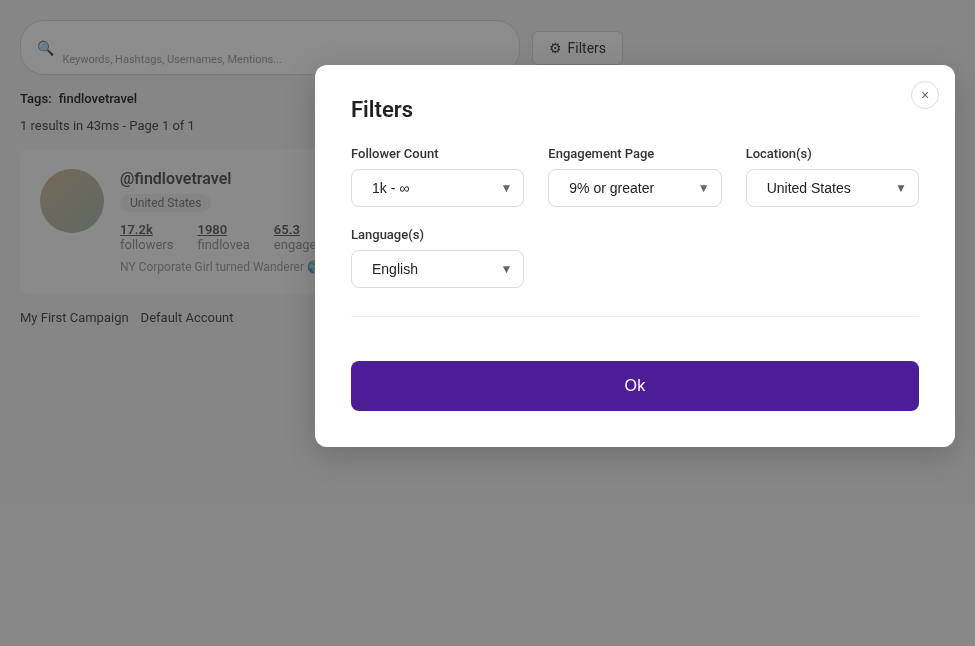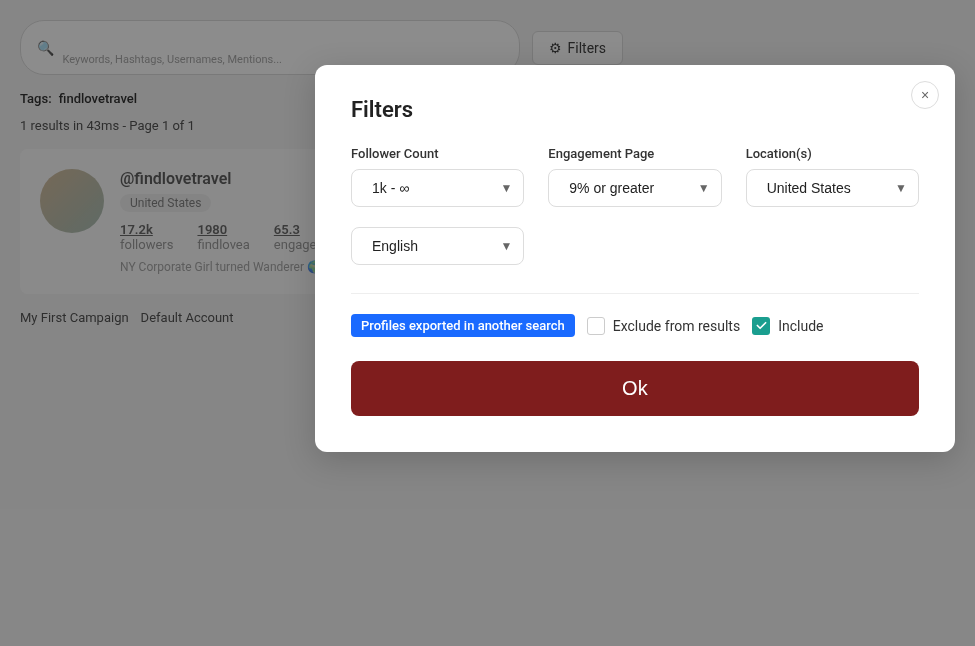--- a/index.html
+++ b/index.html
@@ -248,25 +248,25 @@
       color: white;
       font-size: 13px;
       font-weight: 500;
       padding: 4px 10px;
       border-radius: 4px;
     }
 
     .ok-button {
       width: 100%;
       padding: 16px;
-      background: #7f1d1d;
+      background: #4c1d95;
       color: white;
       border: none;
       border-radius: 8px;
-      font-size: 20px;
+      font-size: 16px;
       font-weight: 500;
       cursor: pointer;
       letter-spacing: 0.3px;
     }
 
     .teal-checkbox {
       width: 18px;
       height: 18px;
       background: #1a9e8f;
       border-radius: 3px;
@@ -387,49 +387,35 @@
             <option>United States</option>
             <option>United Kingdom</option>
             <option>Canada</option>
             <option>Australia</option>
           </select>
           <span class="select-arrow">▼</span>
         </div>
       </div>
 
       <div class="filter-group">
+        <label>Language(s)</label>
         <div class="select-wrapper">
           <select>
             <option>English</option>
             <option>Spanish</option>
             <option>French</option>
             <option>German</option>
           </select>
           <span class="select-arrow">▼</span>
         </div>
       </div>
     </div>
 
     <hr class="divider">
 
     
     <div style="display:flex; align-items:center; margin-bottom:24px; gap:12px; flex-wrap:wrap;">
 
-      <div style="display:flex; align-items:center; gap:12px; justify-content:flex-end; flex-wrap:wrap;">
-        <div class="profiles-badge">Profiles exported in another search</div>
-        <div style="display:flex; align-items:center; gap:8px;">
-          <div class="empty-checkbox"></div>
-          <span style="font-size:14px; color:#333;">Exclude from results</span>
-        </div>
-        <div style="display:flex; align-items:center; gap:8px;">
-          <div class="teal-checkbox">
-            <svg viewBox="0 0 12 12" fill="none" xmlns="http://www.w3.org/2000/svg">
-              <polyline points="1.5,6 4.5,9 10.5,3" stroke="white" stroke-width="1.8" stroke-linecap="round" stroke-linejoin="round"></polyline>
-            </svg>
-          </div>
-          <span style="font-size:14px; color:#333;">Include</span>
-        </div>
-      </div>
     </div>
 
     <button class="ok-button">Ok</button>
   </div>
 </div>
 
 </body></html>

